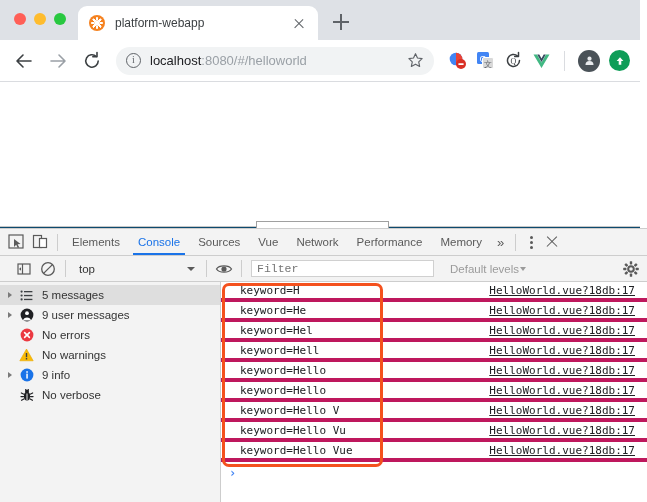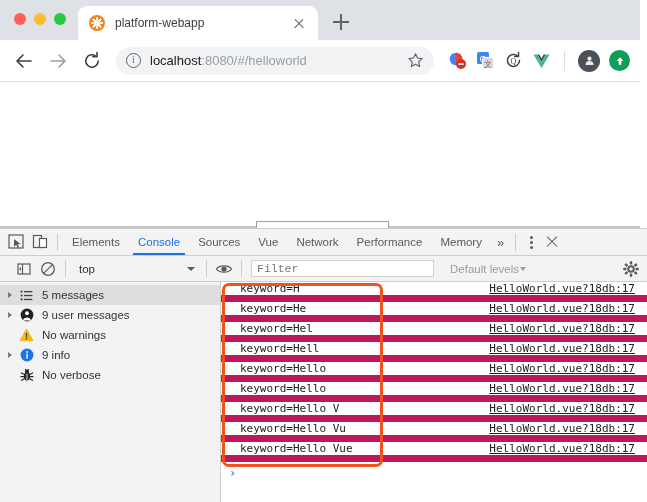--- a/index.html
+++ b/index.html
@@ -2,21 +2,21 @@
 <html><head>
 <meta charset="utf-8">
 <style>
   * { box-sizing: border-box; margin: 0; padding: 0; }
   html, body {
     width: 647px; height: 502px;
     font-family: "Liberation Sans", sans-serif;
     background: #ffffff;
     overflow: hidden;
   }
-  .window { width: 640px; height: 502px; position: relative; background:#c4b5fd; }
+  .window { width: 640px; height: 502px; position: relative; background:#0c4a6e; }
 
   
   .tabstrip {
     height: 40px; background: #dee1e6; position: relative;
     display: flex; align-items: flex-end;
   }
   .traffic { position: absolute; left: 14px; top: 13px; display: flex; gap: 8px; }
   .dot { width: 12px; height: 12px; border-radius: 50%; }
   .dot.red { background: #ff5f57; }
   .dot.yellow { background: #febc2e; }
@@ -201,21 +201,21 @@
   .side-arrow.has::before {
     content:""; position:absolute; left:4px; top:4px;
     border-left: 4.5px solid #7a7a7a;
     border-top: 3.5px solid transparent; border-bottom: 3.5px solid transparent;
   }
   .side-icon { width: 17px; height:17px; margin-right:7px; flex:0 0 auto; position:relative;
                display:flex; align-items:center; justify-content:center; }
 
   .console-messages { flex: 1; background:#fff; overflow: hidden; position: relative; }
   .msg-row {
-    height: 20px; border-bottom: 7px solid #be185d;
+    height: 20px; border-bottom: 4px solid #be185d;
     display: flex; align-items: center; position: relative;
     font-family: "DejaVu Sans Mono", "Liberation Mono", monospace;
     font-size: 11px; color: #202124;
   }
   .msg-text { padding-left: 19px; white-space: pre; flex: 0 0 auto; }
   .msg-link {
     position: absolute; right: 12px; font-size: 11px; color:#202124;
     text-decoration: underline; white-space: nowrap;
     font-family: "DejaVu Sans Mono", "Liberation Mono", monospace;
   }
@@ -436,20 +436,30 @@
           <span class="side-icon">
             <svg width="14" height="14" viewBox="0 0 14 14">
               <circle cx="7" cy="7" r="6.4" fill="#202124"></circle>
               <circle cx="7" cy="5.2" r="1.9" fill="#fff"></circle>
               <path d="M2.9 12.4 a4.3 4.3 0 0 1 8.2 0 Z" fill="#fff"></path>
             </svg>
           </span>
           <span>9 user messages</span>
         </div>
 
+        <div class="side-item">
+          <span class="side-arrow"></span>
+          <span class="side-icon">
+            <svg width="14" height="14" viewBox="0 0 14 14">
+              <circle cx="7" cy="7" r="6.4" fill="#eb3941"></circle>
+              <path d="M4.6 4.6 L9.4 9.4 M9.4 4.6 L4.6 9.4" stroke="#fff" stroke-width="1.6" stroke-linecap="round"></path>
+            </svg>
+          </span>
+          <span>No errors</span>
+        </div>
 
         <div class="side-item">
           <span class="side-arrow"></span>
           <span class="side-icon">
             <svg width="15" height="14" viewBox="0 0 15 14">
               <path d="M7.5 1 L14.2 12.8 L0.8 12.8 Z" fill="#fabb05" stroke="#e8a800" stroke-width="0.6"></path>
               <rect x="6.8" y="5" width="1.4" height="4.2" fill="#3c4043"></rect>
               <rect x="6.8" y="10" width="1.4" height="1.5" fill="#3c4043"></rect>
             </svg>
           </span>

